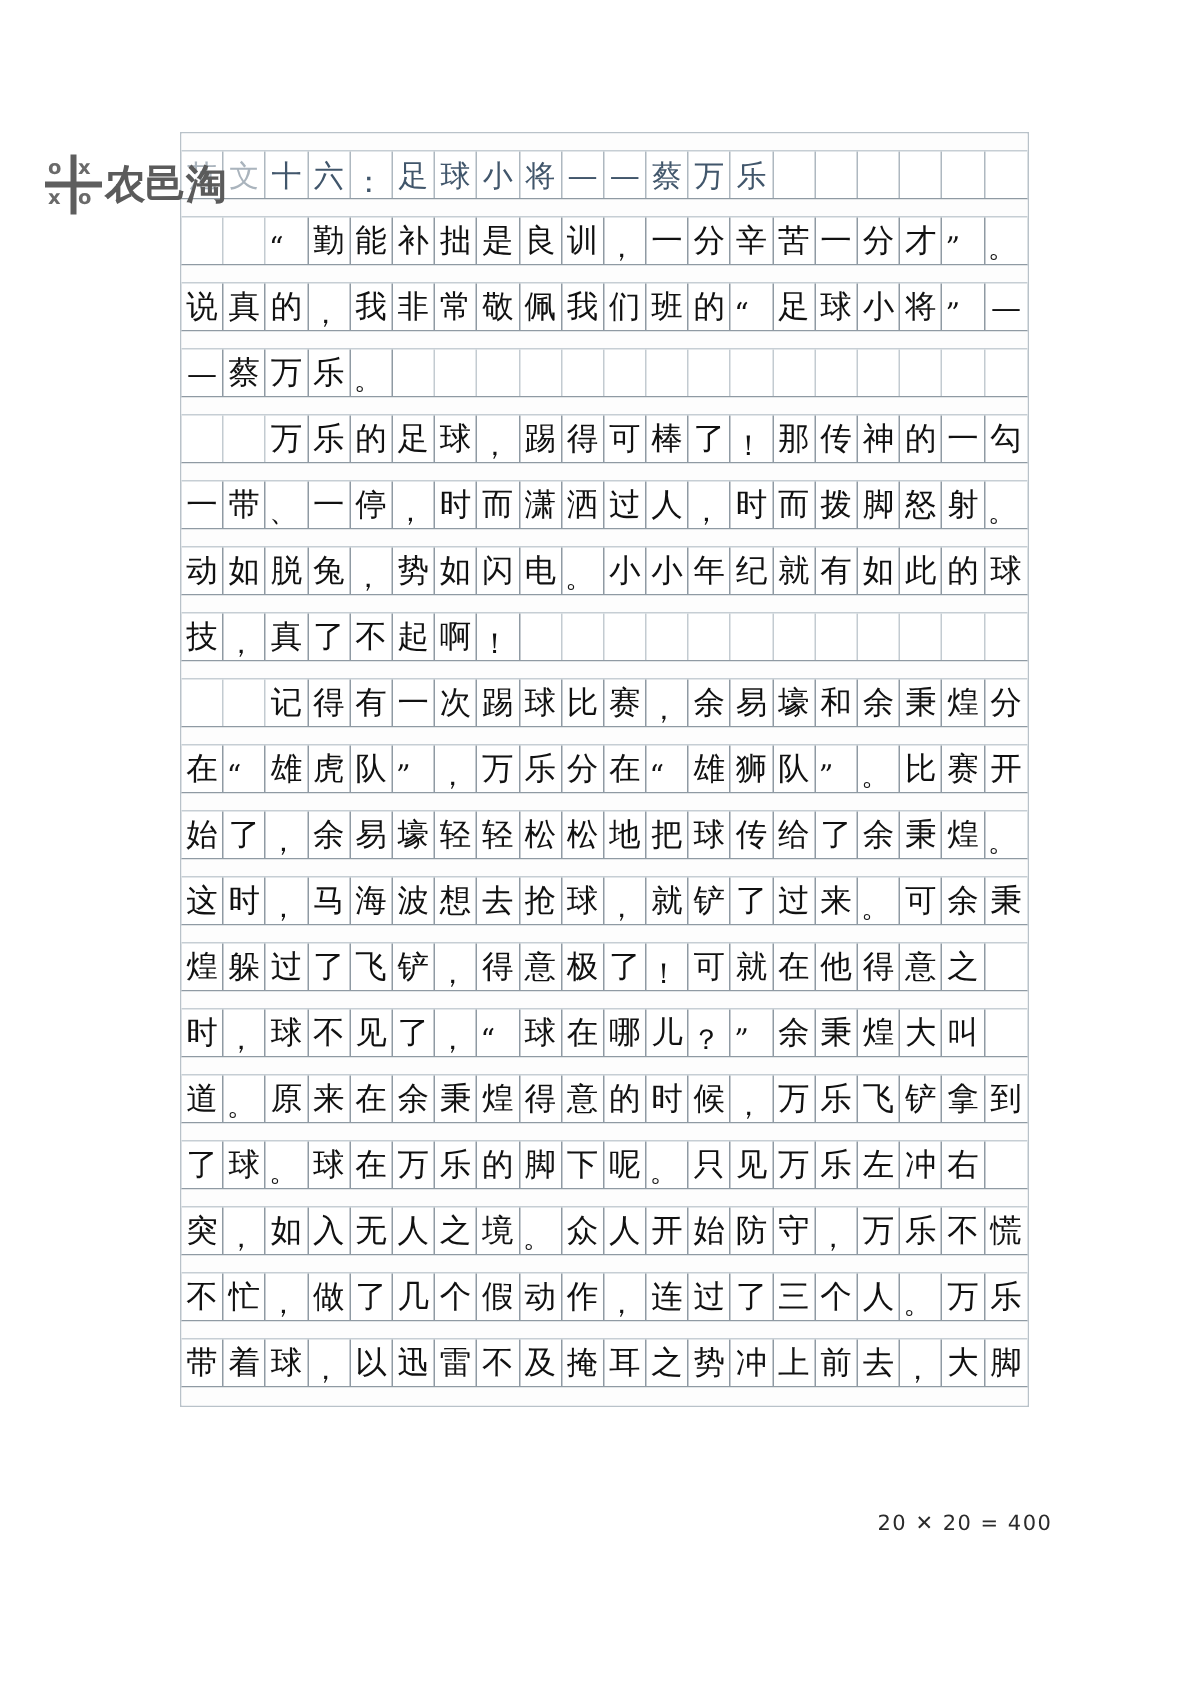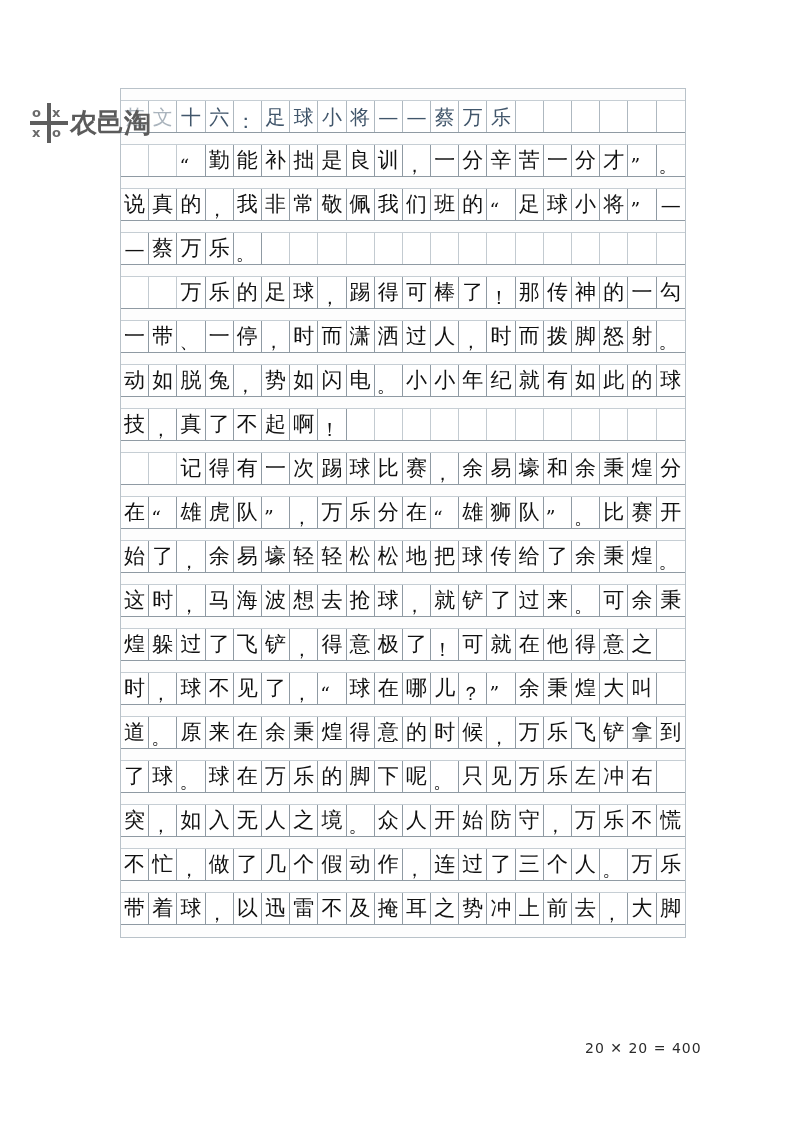--- a/index.html
+++ b/index.html
@@ -133,21 +133,20 @@
   
   #count-label {
     position: absolute;
     left: 585px;
     top: 1008px;
     font-family: "DejaVu Sans", "Liberation Sans", sans-serif;
     font-size: 14px;
     color: #2b2b2b;
     letter-spacing: 1px;
     white-space: nowrap;
-    margin-top: 32px;
   }
 </style>
 </head>
 <body>
 
 <div id="watermark">
   <div id="wm-logo">
     <span class="q tl">o</span>
     <span class="q tr">x</span>
     <span class="q bl">x</span>

